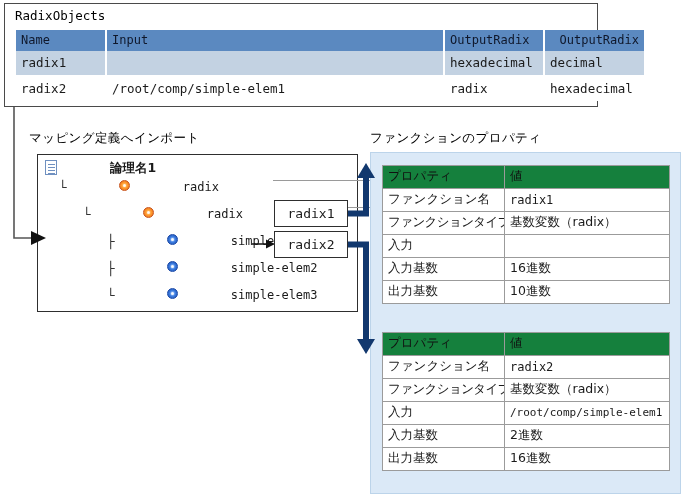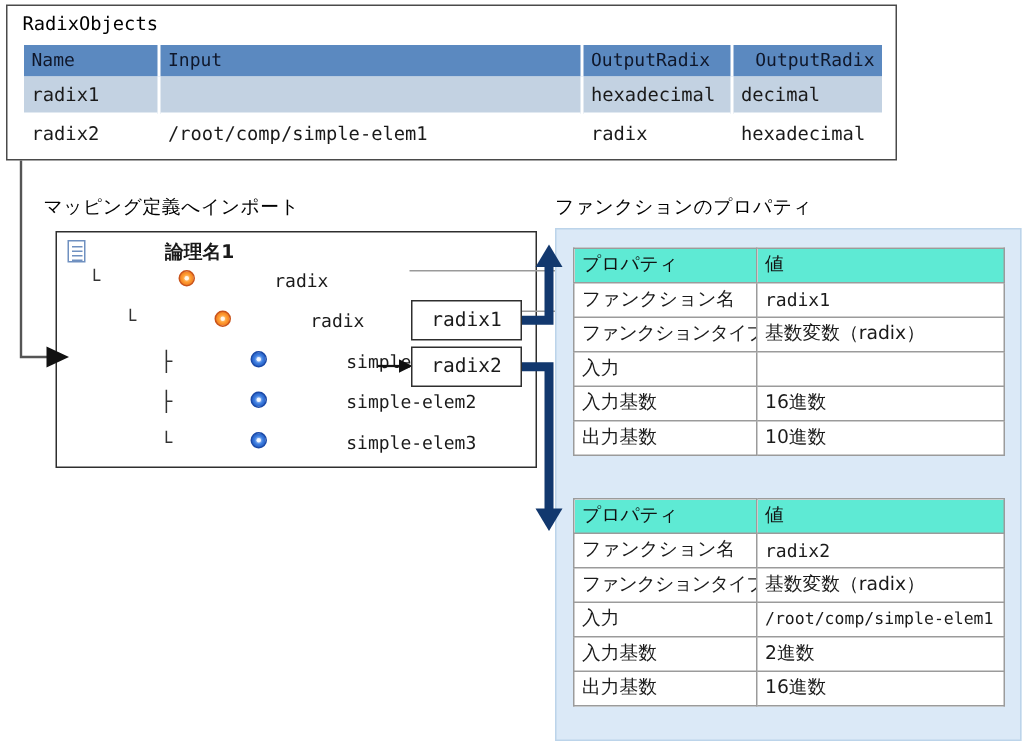--- a/index.html
+++ b/index.html
@@ -243,41 +243,41 @@
     border: 1px solid #9b9b9b;
     padding: 2px 5px 3px 5px;
     height: 21px;
     text-align: left;
     font-weight: normal;
     box-sizing: border-box;
     overflow: hidden;
     white-space: nowrap;
   }
   .prop-table th {
-    background: #5eead4;
+    background: #15803d;
     color: #111;
   }
   .prop-table td.k { width: 122px; }
   .prop-table td.v,
   .prop-table th.v { }
   .mono { font-family: "DejaVu Sans Mono", "Liberation Mono", monospace; font-size: 12px; }
   .mono-sm { font-family: "DejaVu Sans Mono", "Liberation Mono", monospace; font-size: 11px; }
   .tight { letter-spacing: -0.6px; }
 </style>
 </head>
 <body>
 
 <div id="radix-objects-box">
   <div id="radix-objects-title">RadixObjects</div>
 
   <table id="radix-table">
     <thead>
       <tr>
         <th style="width:90px">Name</th>
-        <th style="width:282px">Input</th>
+        <th style="width:338px">Input</th>
         <th style="width:100px">OutputRadix</th>
         <th style="width:100px">OutputRadix</th>
       </tr>
     </thead>
     <tbody>
       <tr class="row-alt">
         <td>radix1</td>
         <td></td>
         <td>hexadecimal</td>
         <td>decimal</td>

